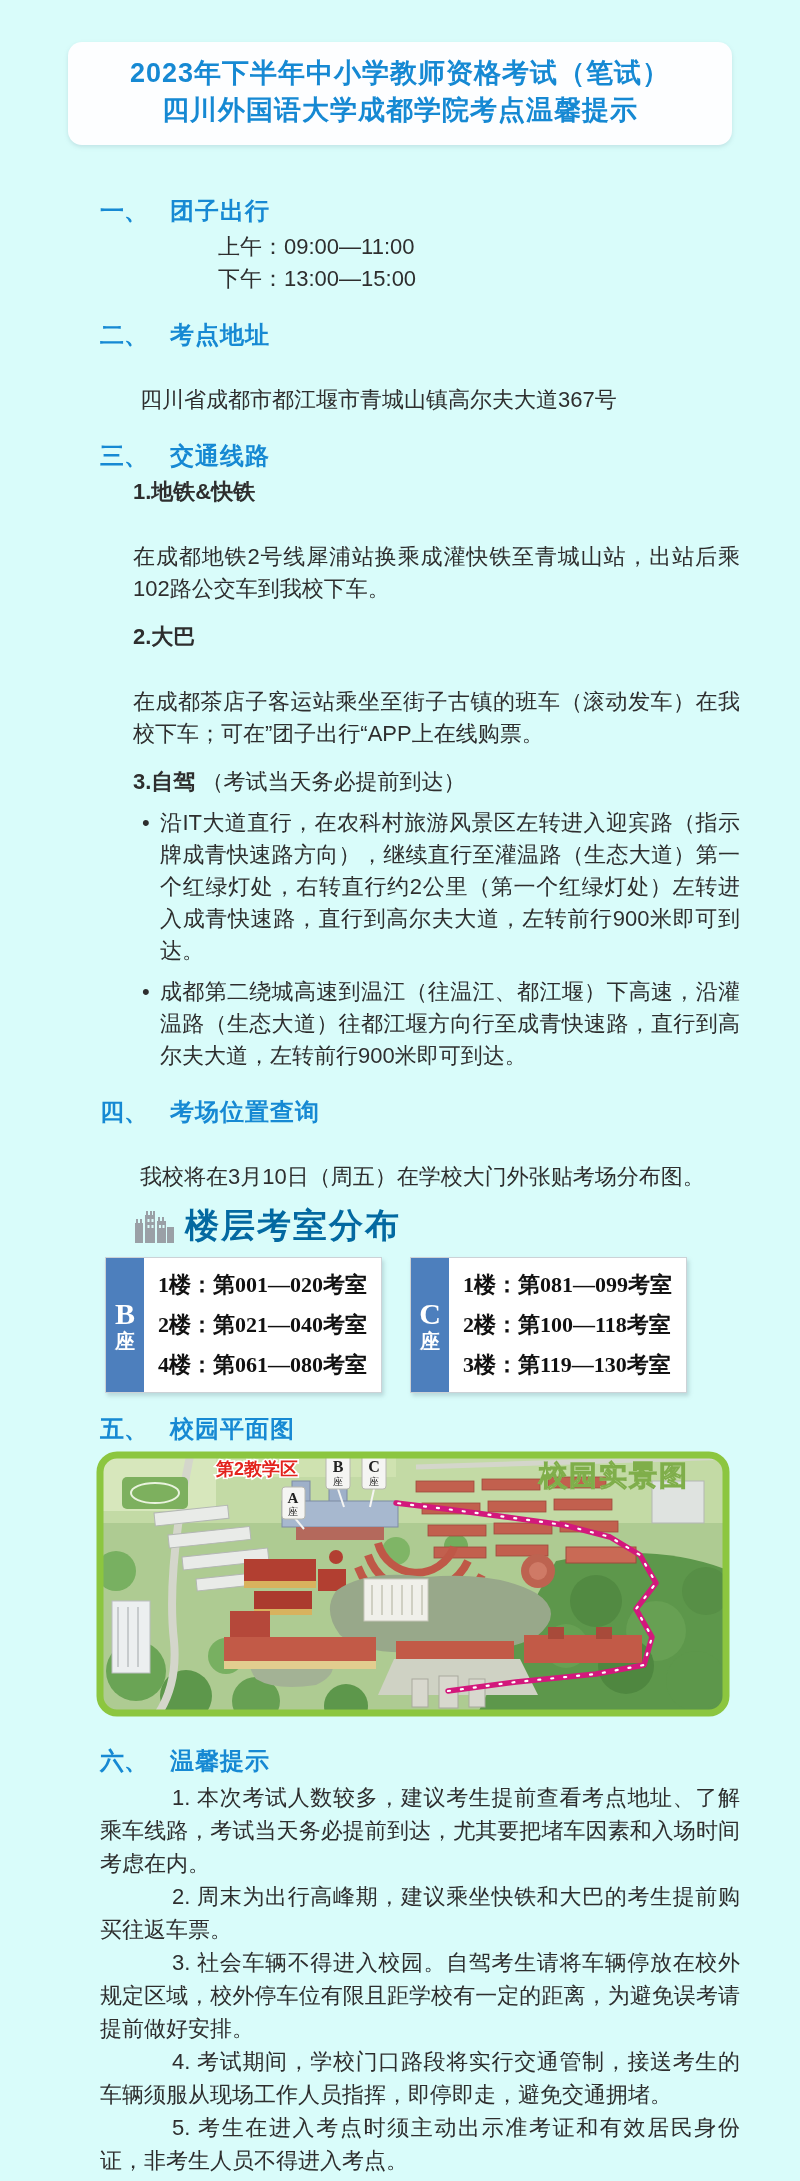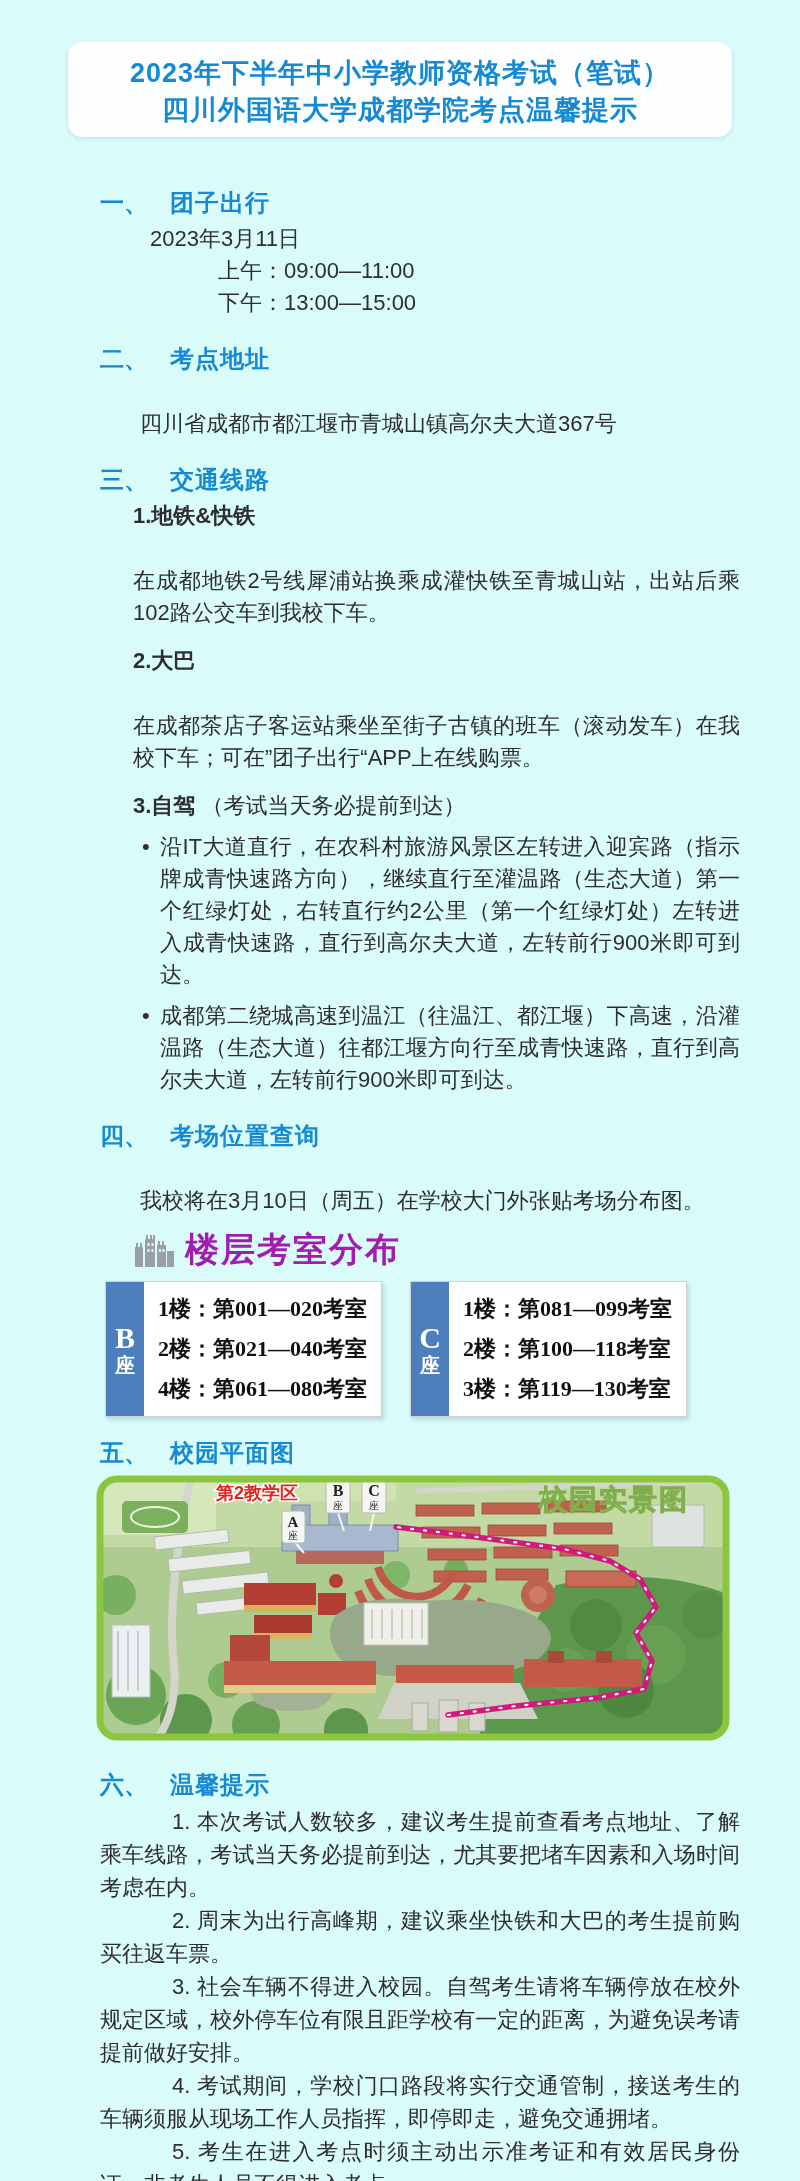--- a/index.html
+++ b/index.html
@@ -4,42 +4,42 @@
 <style>
   html,body{margin:0;padding:0;}
   .page{
     position:relative;width:800px;height:2181px;overflow:hidden;
     background:#d9fcfa;color:#2e2e2e;
     font-family:"Liberation Sans","DejaVu Sans",sans-serif;
   }
   
   .banner{
     width:644px;margin:42px auto 12px auto;background:#fdfeff;border-radius:14px;
-    padding:13px 10px 8px 10px;text-align:center;
+    padding:13px 10px 16px 10px;text-align:center;
     box-shadow:0 2px 4px rgba(120,160,170,.25);
   }
   .banner .t{
     color:#1689d3;font-weight:bold;font-size:27px;line-height:37px;letter-spacing:1px;
   }
   
   .section{padding:0 60px 0 100px;margin-top:24px;}
   .sec-head{display:flex;align-items:baseline;margin-bottom:4px;}
   .sec-num{color:#1689d3;font-weight:bold;font-size:24px;margin-right:22px;}
   .sec-title{color:#1689d3;font-weight:bold;font-size:24px;letter-spacing:1px;}
   .body-ind{margin-left:50px;font-size:22px;line-height:32px;}
   .body-ind .indent2{margin-left:68px;}
   .sub{margin-left:33px;font-size:22px;line-height:32px;text-align:justify;margin-top:33px;}
   .sub-h{font-weight:bold;margin-top:10px;font-size:22px;}
   .sub-h .note{font-weight:normal;}
   .routes{margin-left:40px;}
   .route-item{position:relative;padding-left:20px;margin-top:9px;font-size:22px;line-height:32px;text-align:justify;}
   .route-item::before{content:"•";position:absolute;left:2px;top:0;}
   
   .roomdist-title{margin:10px 0 8px 33px;display:flex;align-items:center;}
-  .roomdist-title .txt{color:#a21caf;font-weight:bold;font-size:34px;letter-spacing:2px;margin-left:10px;}
+  .roomdist-title .txt{color:#0369a1;font-weight:bold;font-size:34px;letter-spacing:2px;margin-left:10px;}
   .tables{display:flex;gap:28px;margin-left:5px;margin-top:6px;align-items:flex-start;}
   .btable{display:flex;background:#ffffff;border:1px solid #ccd2d6;box-shadow:2px 3px 4px rgba(110,140,150,.3);}
   .blabel{
     width:38px;background:#4d7fbd;color:#fff;display:flex;flex-direction:column;
     align-items:center;justify-content:center;gap:2px;
     font-family:"Liberation Serif","DejaVu Serif",serif;font-weight:bold;
   }
   .blabel .letter{font-size:30px;line-height:30px;}
   .blabel .seatc{font-size:20px;line-height:20px;}
   .brows{display:flex;flex-direction:column;justify-content:space-between;padding:7px 14px;}
@@ -61,21 +61,20 @@
     <div class="t">2023年下半年中小学教师资格考试（笔试）</div>
     <div class="t">四川外国语大学成都学院考点温馨提示</div>
   </div>
 
   <div class="section" style="margin-top:50px;">
     <div class="sec-head">
       <span class="sec-num">一、</span>
       <span class="sec-title">团子出行</span>
     </div>
     <div class="body-ind">
-      <div>2023年3月11日</div>
       <div class="indent2">上午：09:00—11:00</div>
       <div class="indent2">下午：13:00—15:00</div>
     </div>
   </div>
 
   <div class="section">
     <div class="sec-head">
       <span class="sec-num">二、</span>
       <span class="sec-title">考点地址</span>
     </div>

